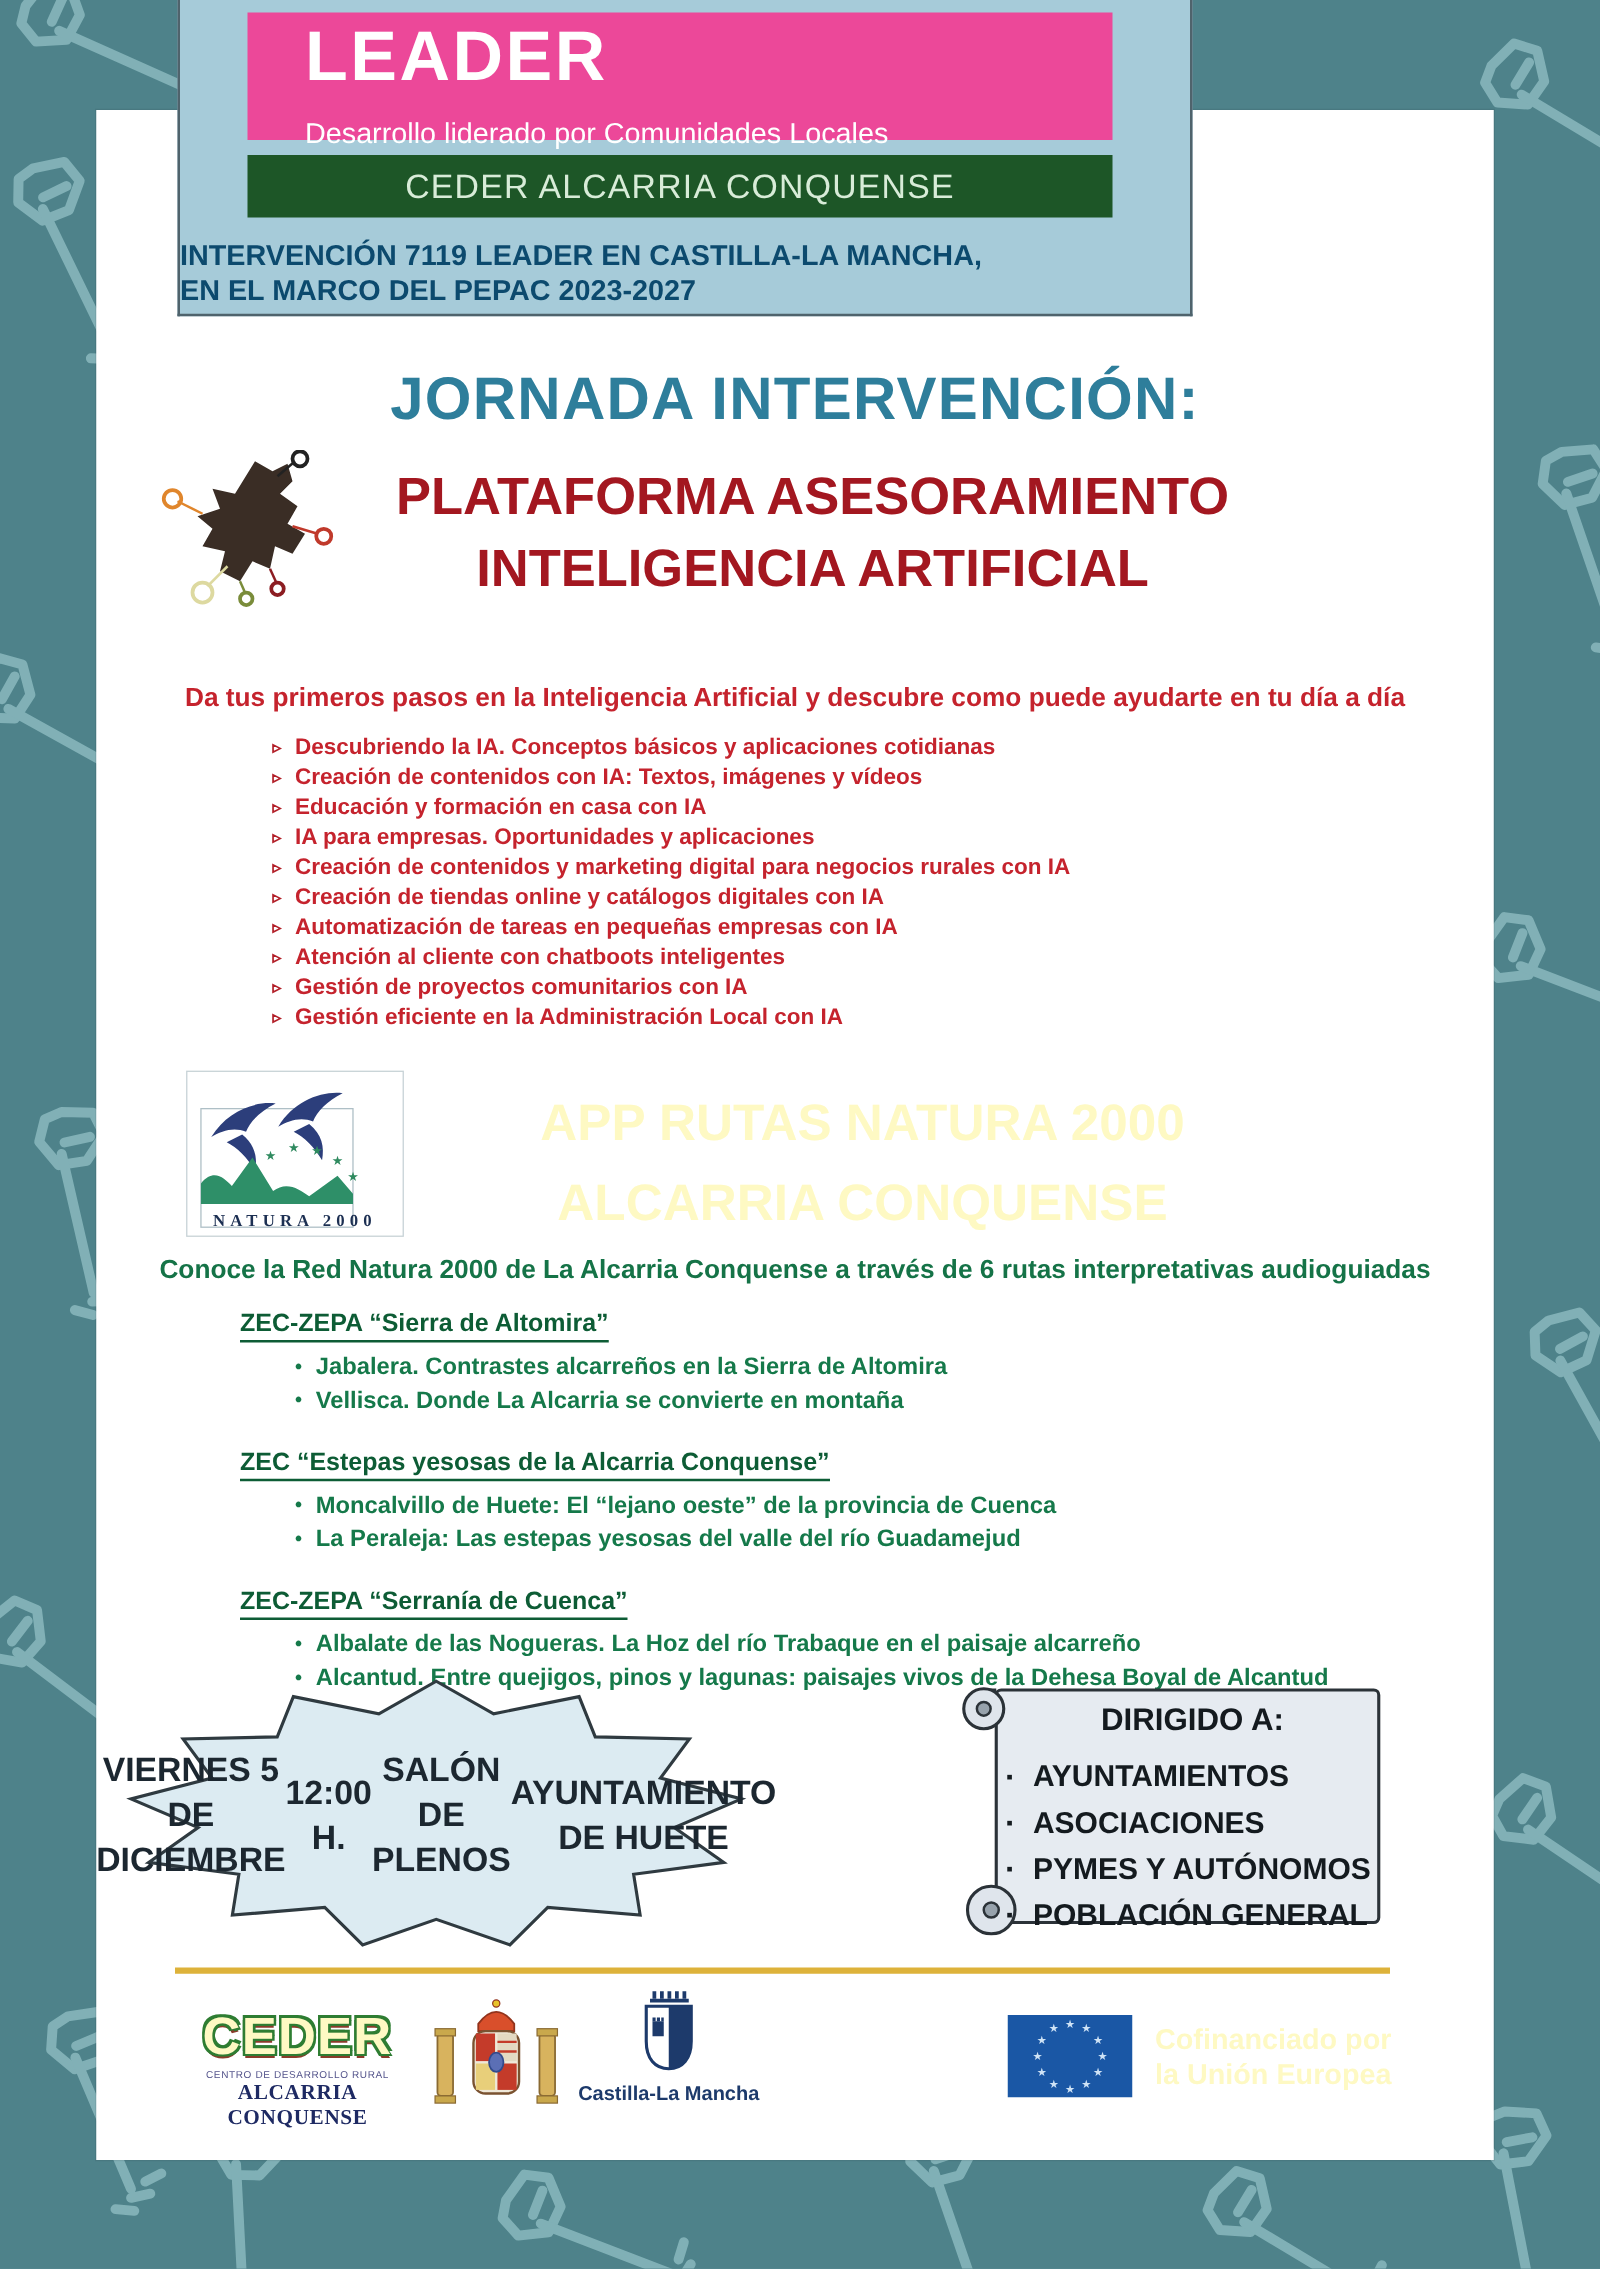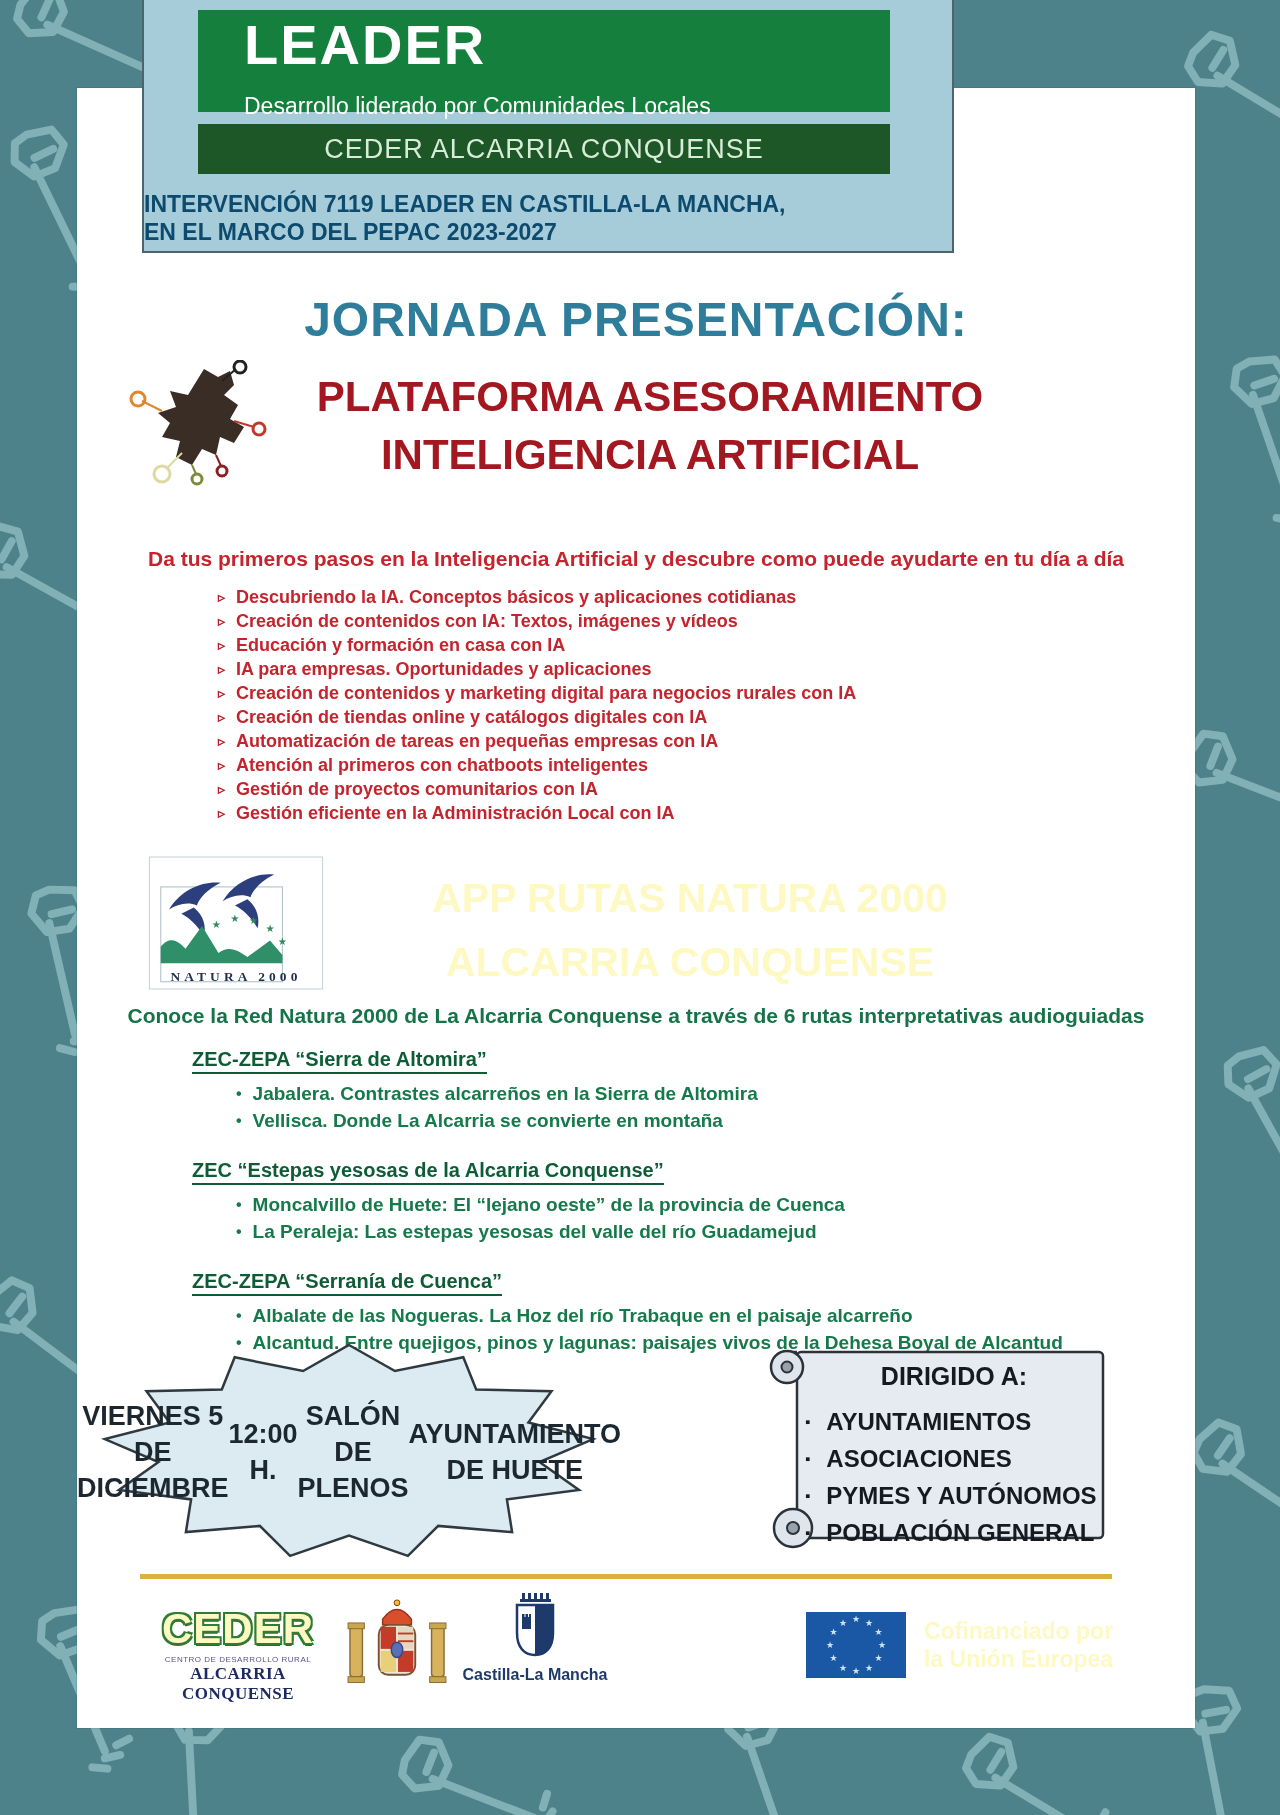--- a/index.html
+++ b/index.html
@@ -6,21 +6,21 @@
   .canvas{position:relative;width:1280px;height:1815px;background:#4e828a;overflow:hidden;
           font-family:"Liberation Sans",sans-serif;}
   #bg-layer{position:absolute;inset:0;z-index:0;}
   .doodle{position:absolute;width:150px;height:170px;opacity:.85;}
   .page{position:absolute;left:77px;top:88px;width:1118px;height:1640px;background:#ffffff;z-index:1;
         box-shadow:0 0 0 1px rgba(0,0,0,.07);}
 
   
   .header-panel{position:absolute;left:142px;top:0;width:812px;height:253px;background:#a6cbd9;
                 border:2px solid #4f636c;border-top:none;box-sizing:border-box;z-index:3;}
-  .leader-box{position:absolute;left:54px;top:10px;width:692px;height:102px;background:#15803d;
+  .leader-box{position:absolute;left:54px;top:10px;width:692px;height:102px;background:#ec4899;
               color:#fff;padding:8px 0 0 46px;box-sizing:border-box;}
   .leader-title{font-size:56px;font-weight:800;letter-spacing:2px;line-height:54px;}
   .leader-sub{font-size:23px;margin-top:21px;}
   .ceder-box{position:absolute;left:54px;top:124px;width:692px;height:50px;background:#1d5627;
              color:#d8ecd8;font-size:27px;letter-spacing:1px;text-align:center;line-height:50px;}
   .interv{position:absolute;left:0;top:190px;width:100%;text-align:left;color:#0c4a6e;
           font-weight:800;font-size:23px;line-height:28px;}
 
   .jornada{position:absolute;left:77px;top:292px;width:1118px;text-align:center;font-size:48px;
            font-weight:800;color:#2e7e9b;letter-spacing:1px;z-index:2;}
@@ -258,21 +258,21 @@
       <div class="leader-title">LEADER</div>
       <div class="leader-sub">Desarrollo liderado por Comunidades Locales</div>
     </div>
     <div class="ceder-box">CEDER ALCARRIA CONQUENSE</div>
     <div class="interv">
       <div>INTERVENCIÓN 7119 LEADER EN CASTILLA-LA MANCHA,</div>
       <div>EN EL MARCO DEL PEPAC 2023-2027</div>
     </div>
   </div>
 
-  <div class="jornada">JORNADA PRESENTACIÓN:</div>
+  <div class="jornada">JORNADA INTERVENCIÓN:</div>
 
   <svg class="ai-logo" viewBox="0 0 160 140">
     <path d="M78,8 L92,16 L104,10 L108,24 L98,34 L112,44 L104,58 L118,66 L108,82 L94,76 L90,94 L76,88 L66,104 L50,96 L54,80 L36,76 L44,62 L32,52 L50,46 L44,30 L62,34 Z" fill="#3a2d25"></path>
     <g fill="none" stroke-width="3">
       <line x1="36" y1="50" x2="16" y2="40" stroke="#e0862c" stroke-width="2"></line>
       <circle cx="12" cy="38" r="7" stroke="#e0862c"></circle>
       <line x1="96" y1="20" x2="110" y2="8" stroke="#222222" stroke-width="2"></line>
       <circle cx="114" cy="6" r="6" stroke="#222222"></circle>
       <line x1="108" y1="60" x2="128" y2="66" stroke="#c0392b" stroke-width="2"></line>
       <circle cx="133" cy="68" r="6" stroke="#c0392b"></circle>
@@ -313,21 +313,21 @@
     <li>
         <span class="arr">▹</span>
         <span>Creación de tiendas online y catálogos digitales con IA</span>
       </li>
     <li>
         <span class="arr">▹</span>
         <span>Automatización de tareas en pequeñas empresas con IA</span>
       </li>
     <li>
         <span class="arr">▹</span>
-        <span>Atención al primeros con chatboots inteligentes</span>
+        <span>Atención al cliente con chatboots inteligentes</span>
       </li>
     <li>
         <span class="arr">▹</span>
         <span>Gestión de proyectos comunitarios con IA</span>
       </li>
     <li>
         <span class="arr">▹</span>
         <span>Gestión eficiente en la Administración Local con IA</span>
       </li>
   </ul>

